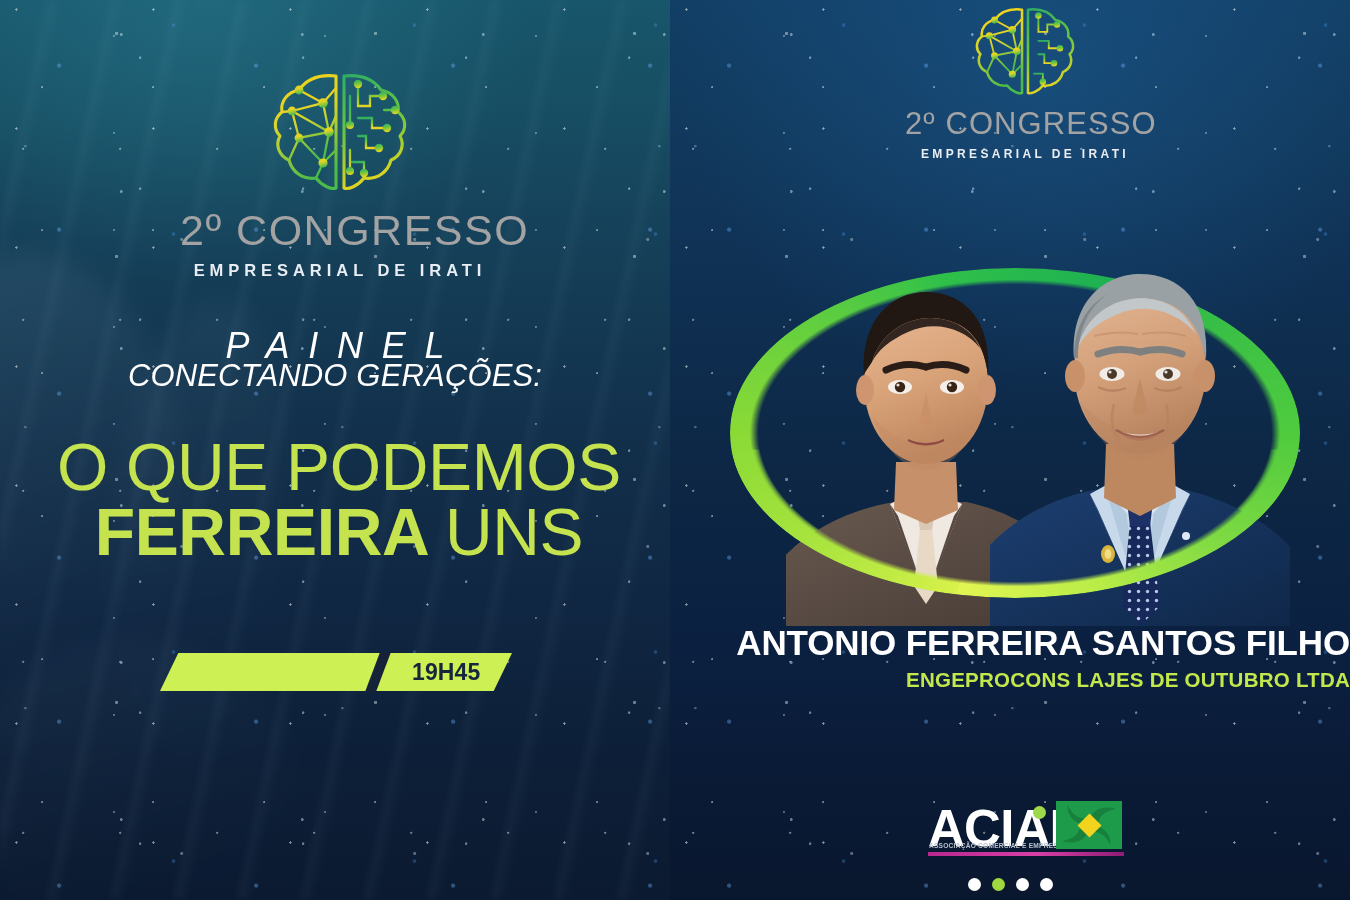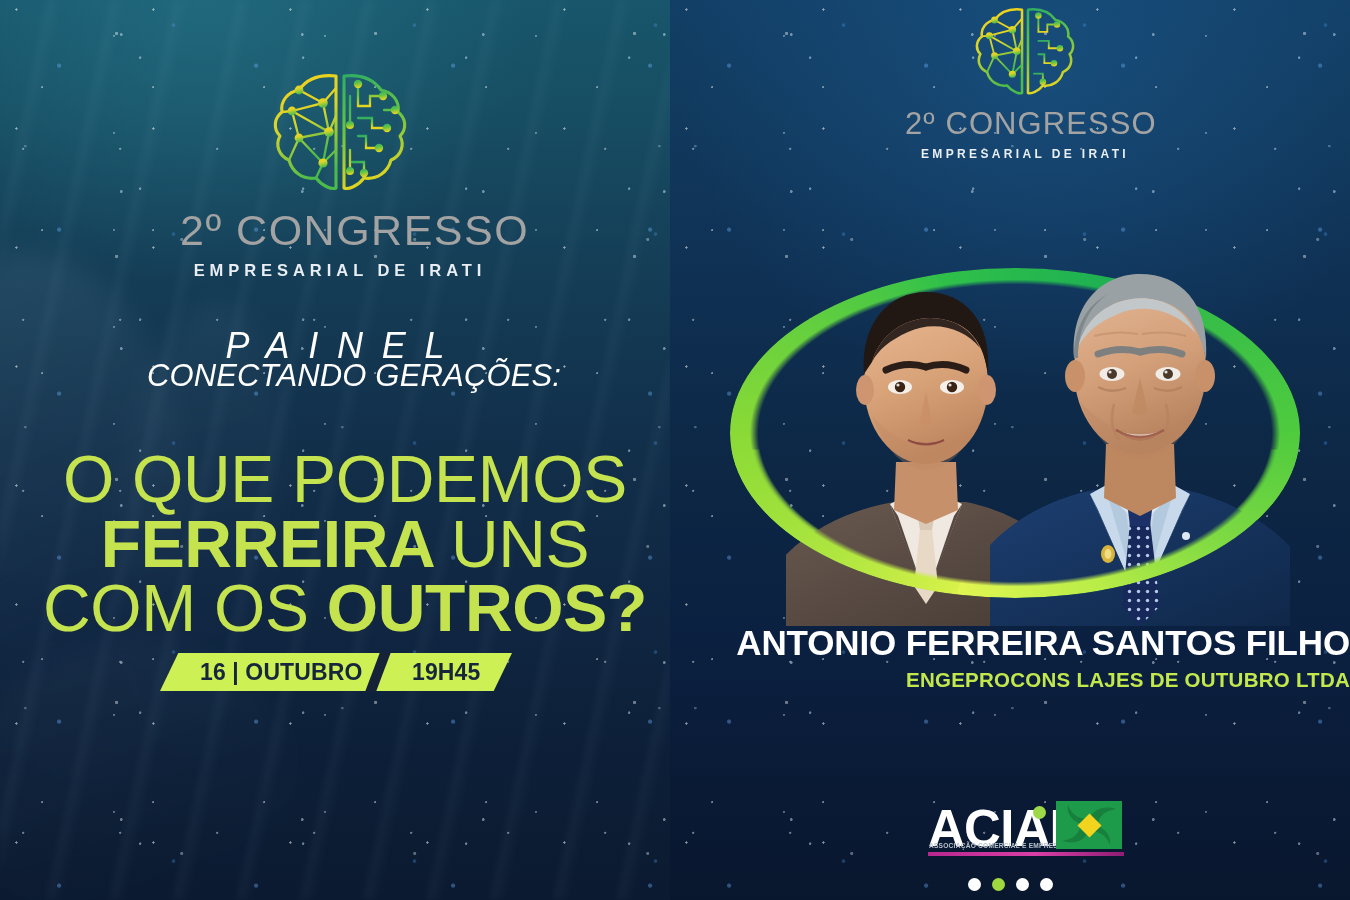--- a/index.html
+++ b/index.html
@@ -104,26 +104,25 @@
   
   #panel-label{
     position:absolute; left:0; width:670px; top:325px; text-align:center;
     color:#ffffff; font-size:36px; font-style:italic; font-weight:400;
     letter-spacing:.52em; text-indent:.52em;
   }
   #panel-theme{
     position:absolute; left:0; width:670px; top:358px; text-align:center;
     color:#ffffff; font-size:31px; font-style:italic; font-weight:400;
     letter-spacing:.005em;
-    margin-left:19px;
   }
 
   #headline{
-    position:absolute; left:20px; width:650px; top:436px;
-    color:#c5e34f; text-align:center; line-height:.95;margin-top:12px;
+    position:absolute; left:14px; width:650px; top:436px;
+    color:#c5e34f; text-align:center; line-height:.95;
   }
   #headline .hl{ display:block; white-space:nowrap; font-size:66px; }
   #headline .thin{ font-weight:400; }
   #headline .bold{ font-weight:700; }
   #hl1{ letter-spacing:-.005em; }
   #hl2{ letter-spacing:-.005em; margin-top:2px; }
   #hl3{ letter-spacing:-.005em; margin-top:2px; }
 
   
   #date-badge{
@@ -318,29 +317,25 @@
   <div id="panel-label">PAINEL</div>
   <div id="panel-theme">CONECTANDO GERAÇÕES:</div>
 
   <div id="headline">
     <span class="hl" id="hl1">
       <span class="thin">O QUE PODEMOS</span>
     </span>
     <span class="hl" id="hl2">
       <span class="bold">FERREIRA </span><span class="thin">UNS</span>
     </span>
-    <span class="hl" id="hl3">
-      <span class="thin">COM OS </span><span class="bold">OUTROS?</span>
-    </span>
   </div>
 
   <div id="date-badge">
     <div class="badge-shape"></div>
     <div class="badge-slash"></div>
-    <div class="badge-txt" id="badge-date">16 | OUTUBRO</div>
     <div class="badge-txt" id="badge-time">19H45</div>
   </div>
 
   <div class="logo-block" id="logo-right">
     <svg class="brain-svg" width="110" height="100" viewBox="0 0 148 134">
       <use href="#none"></use>
       <g>
         <path d="M70 10 C52 8 40 14 33 24 C22 26 14 35 16 46 C8 52 7 63 14 70
                  C9 79 13 90 23 94 C26 106 37 114 50 112 C56 120 66 124 70 122 Z" fill="none" stroke="url(#gl)" stroke-width="3.4" stroke-linejoin="round"></path>
         <g stroke="url(#gl)" stroke-width="2.5" fill="none">

